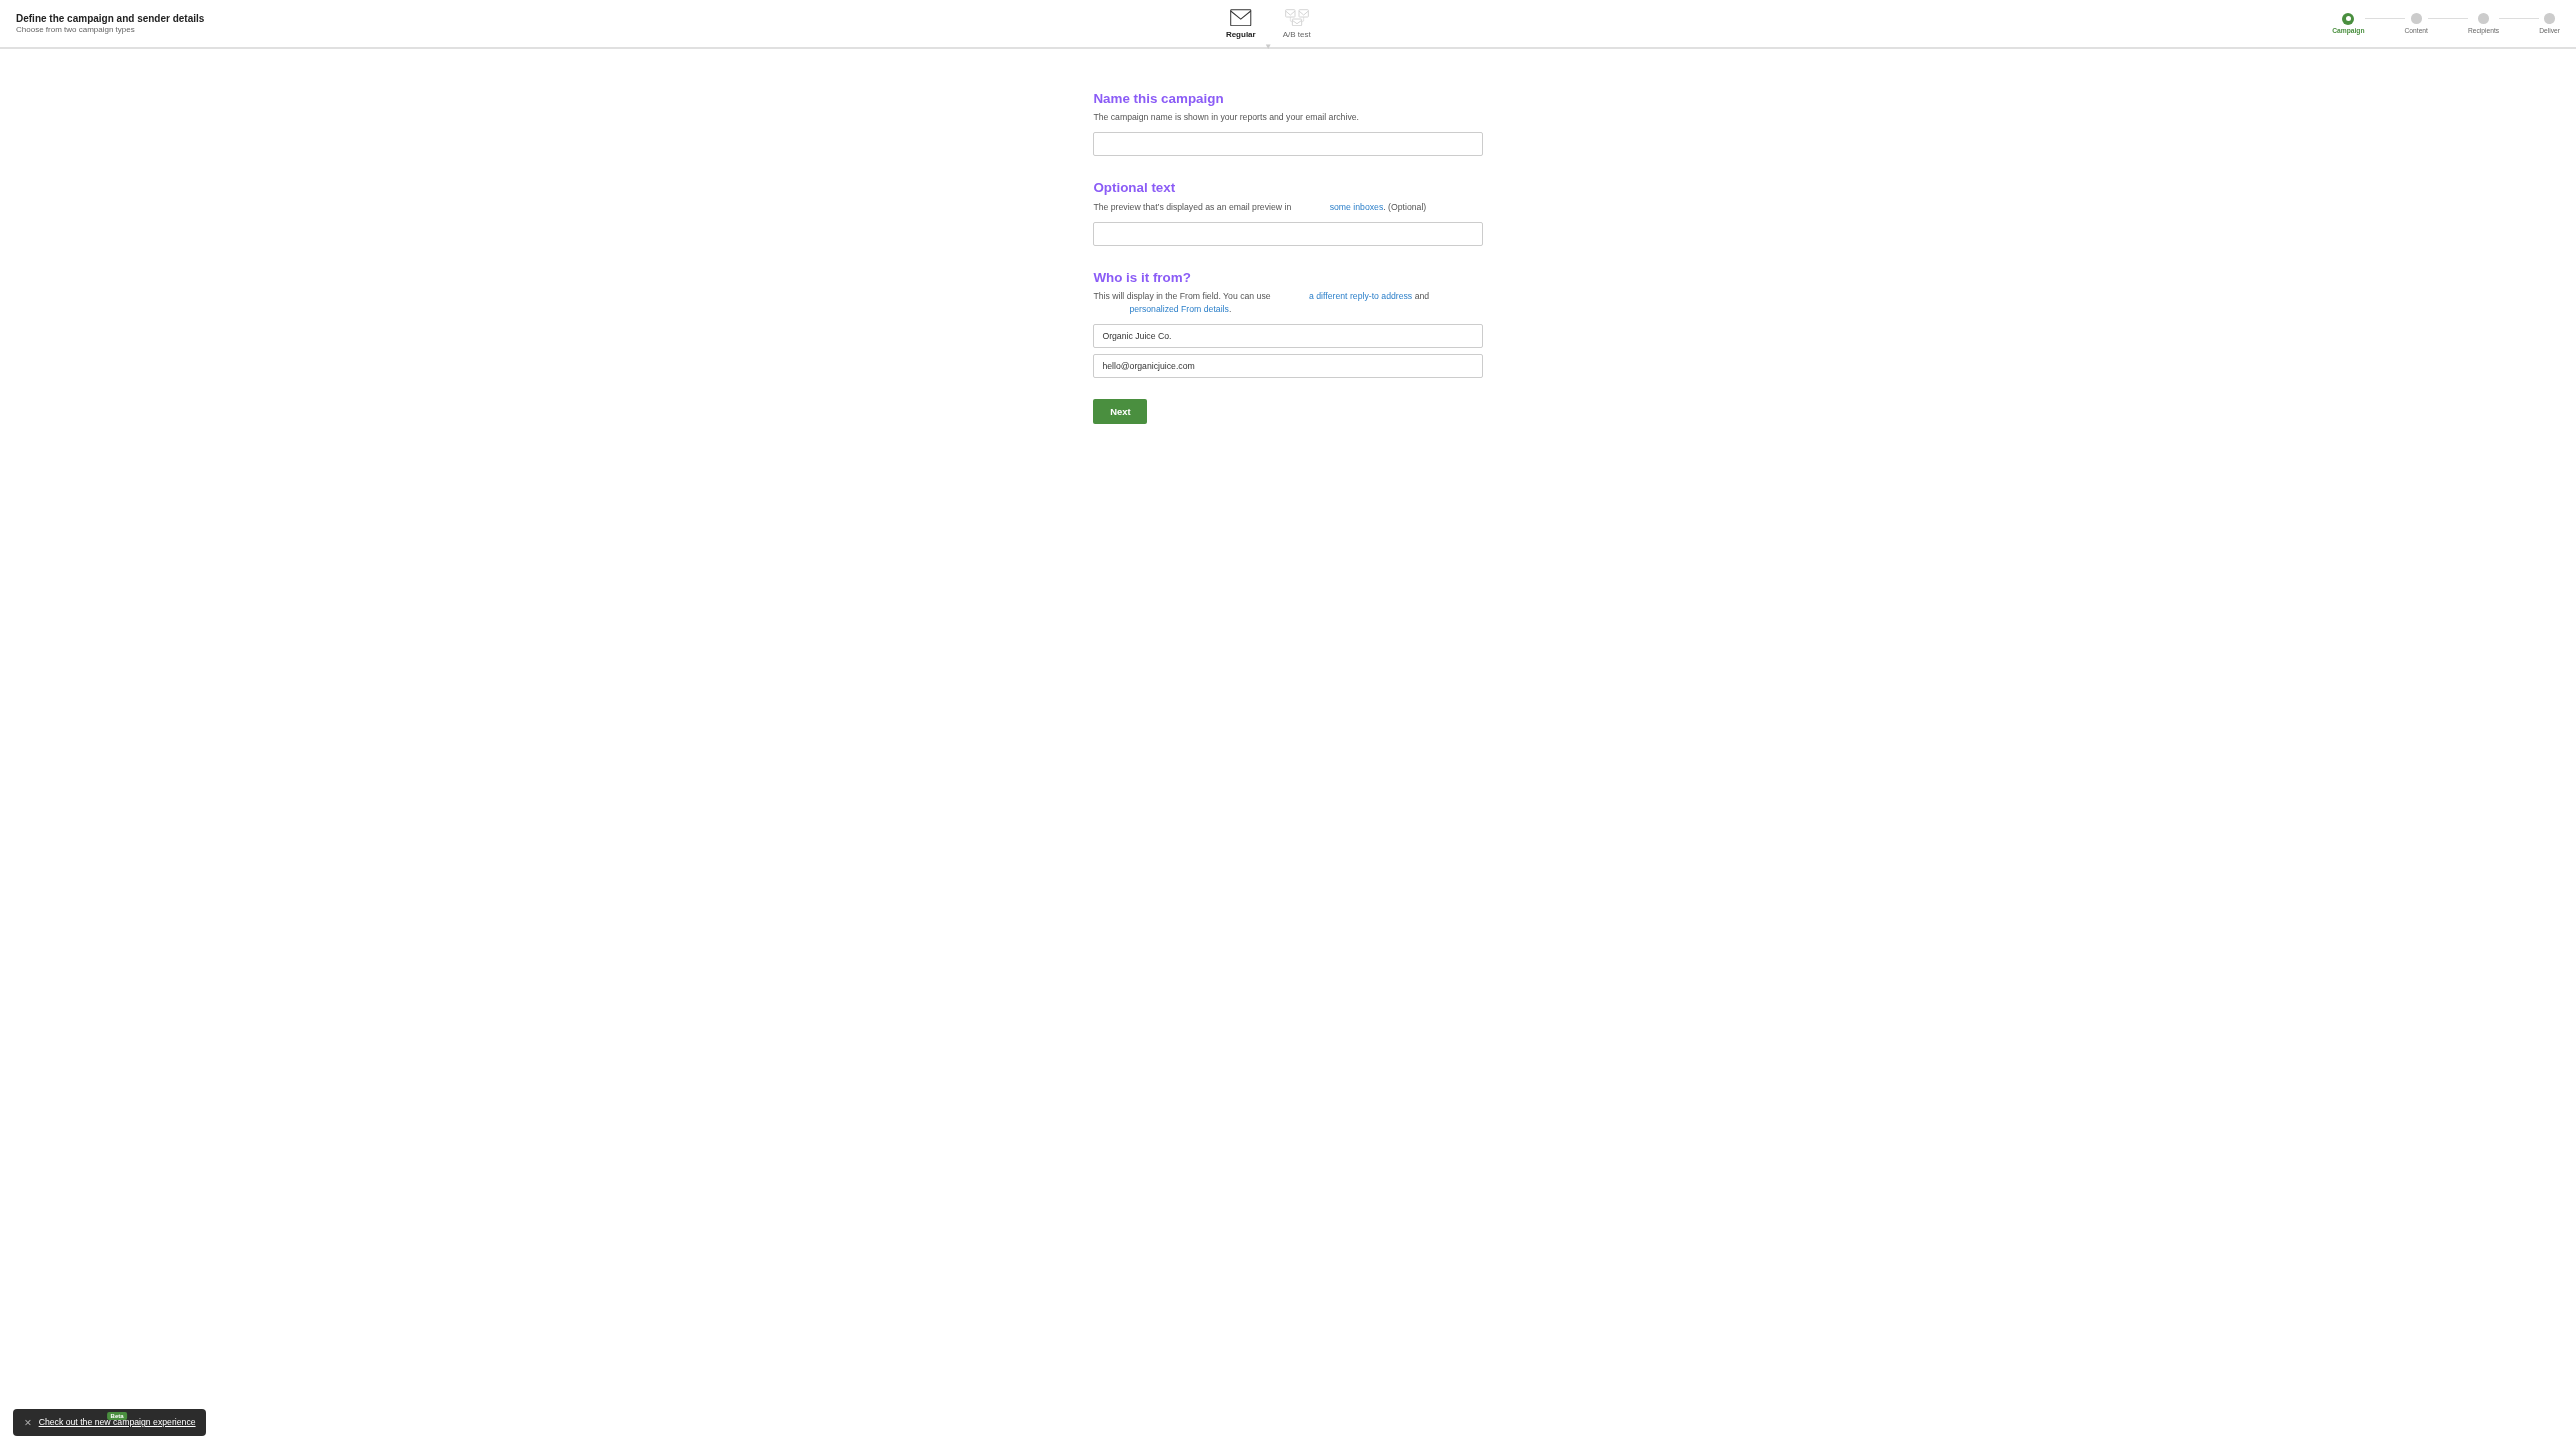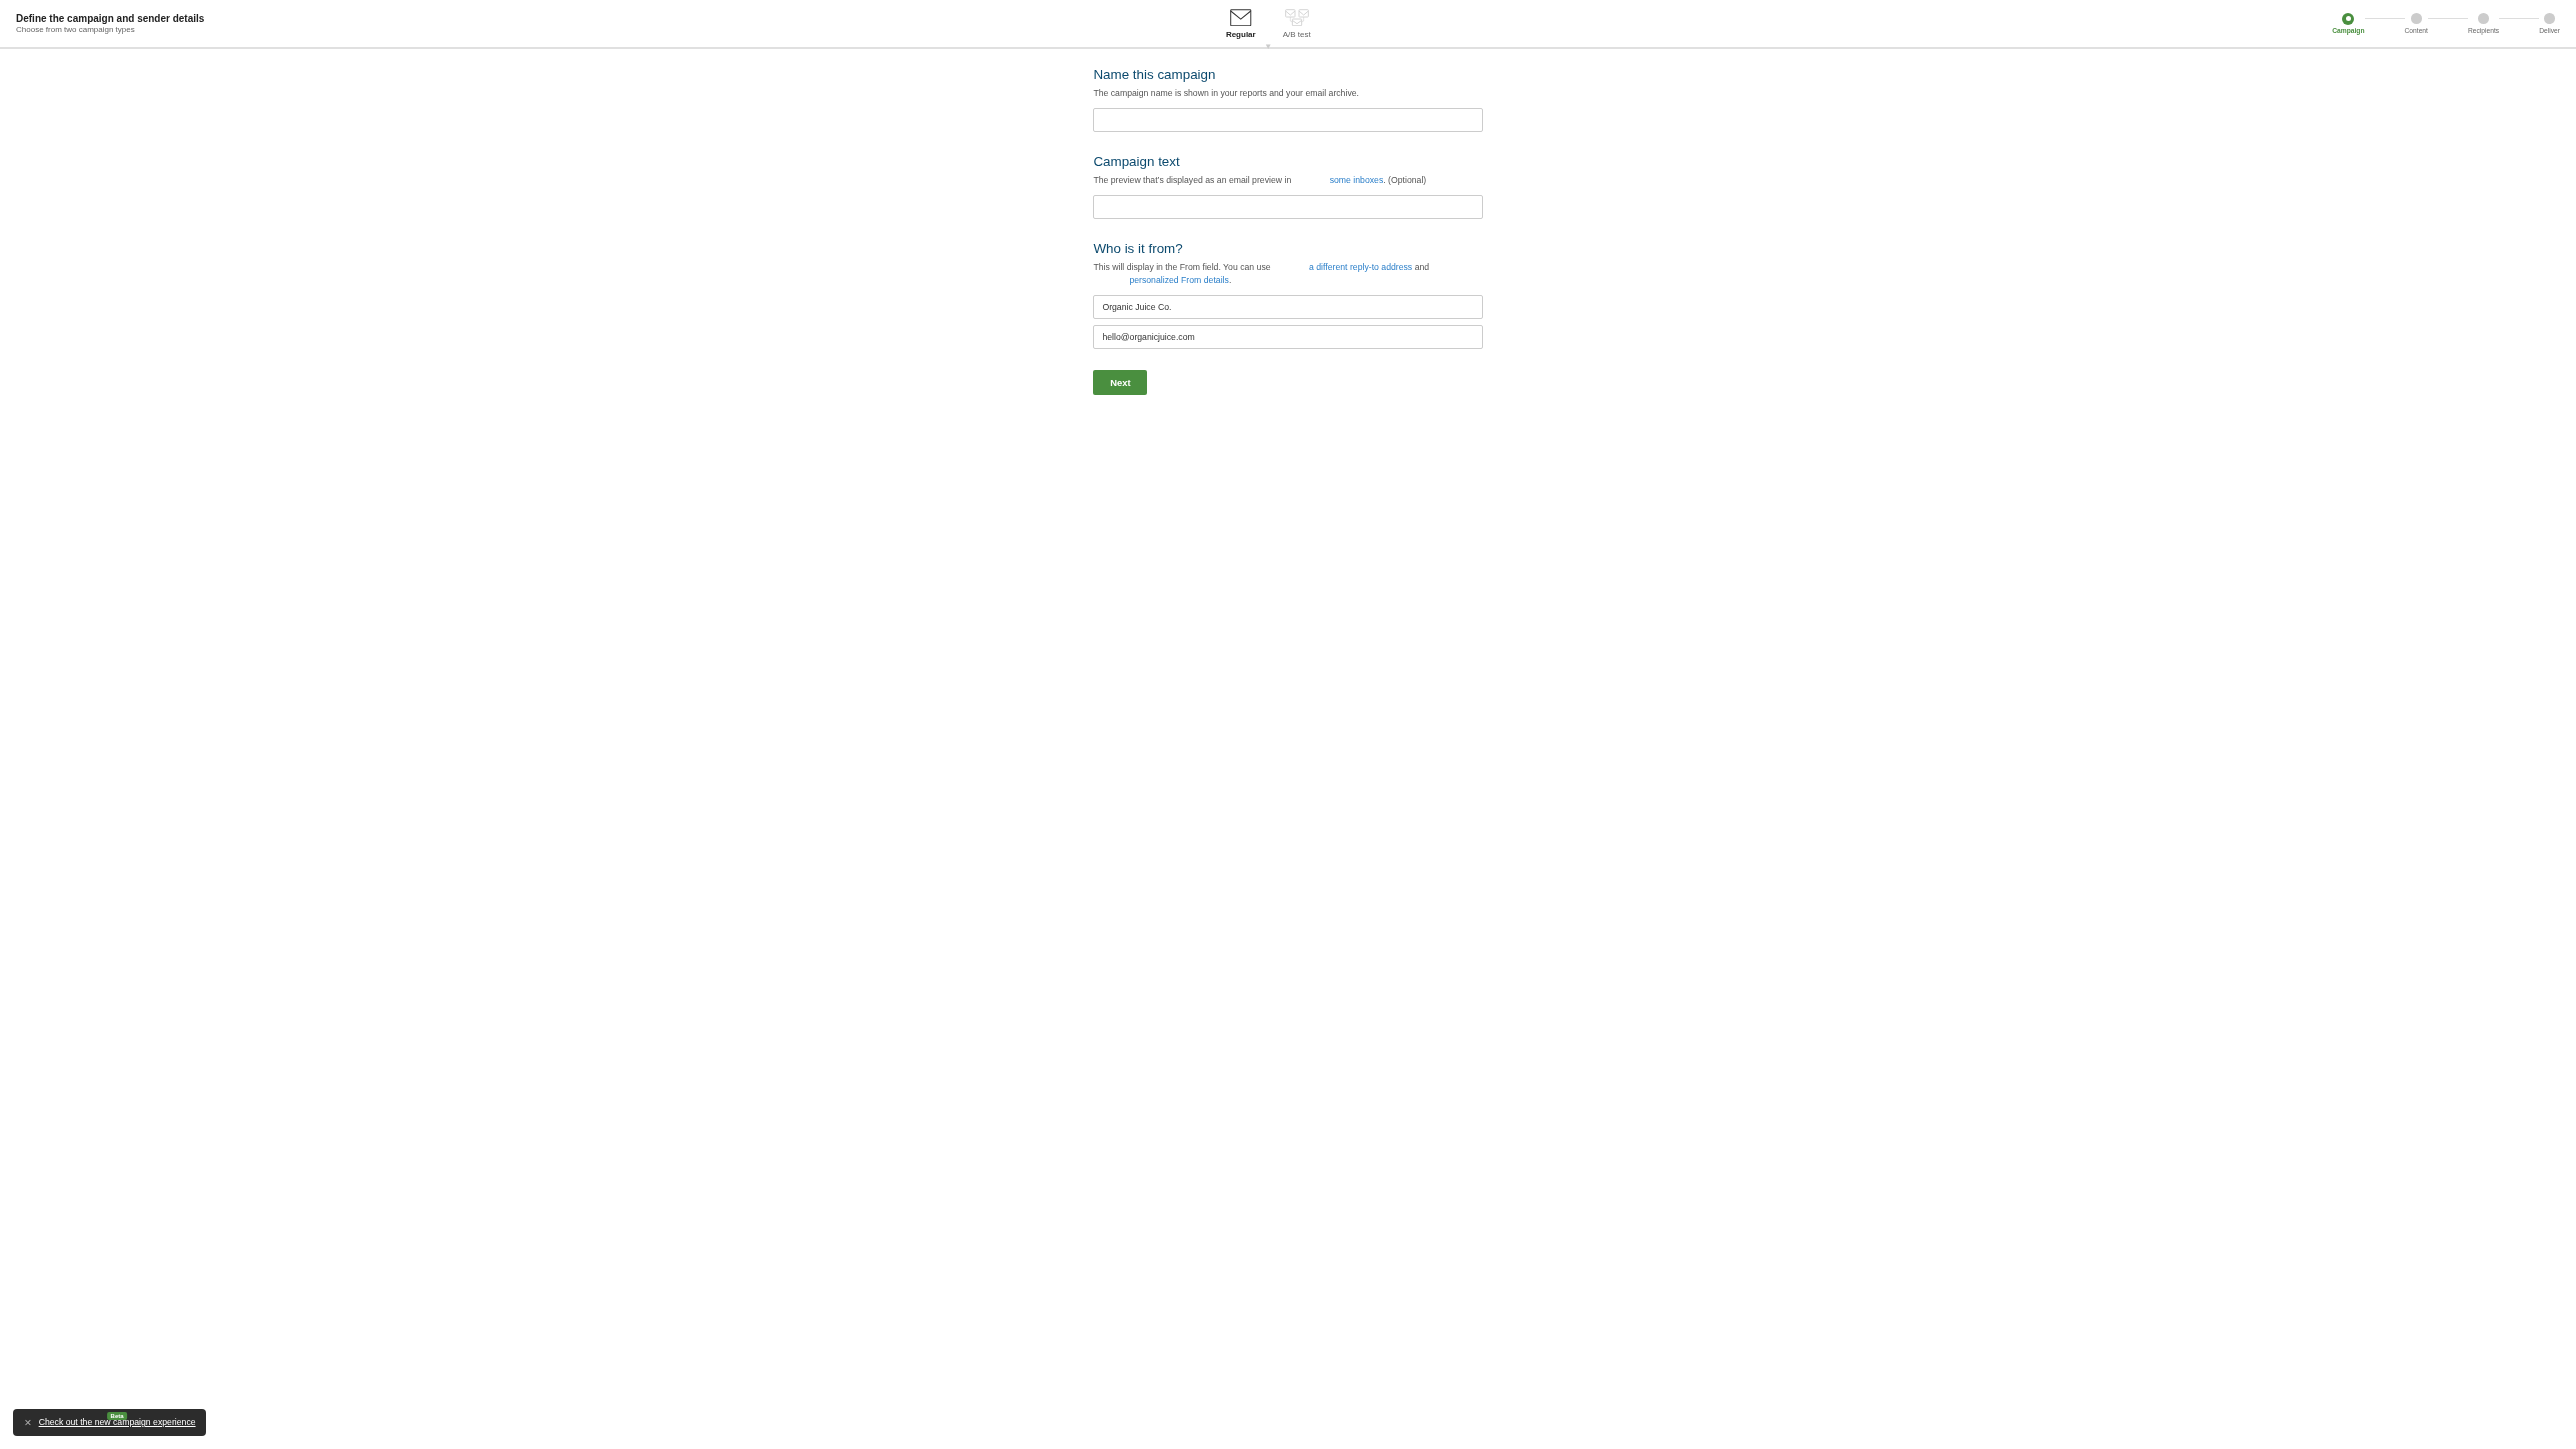--- a/index.html
+++ b/index.html
@@ -150,23 +150,24 @@
       margin: 0 auto;
       padding: 67px 13.4px 54px;
     }
 
     .section {
       margin-bottom: 21.5px;
     }
 
     .section-title {
       font-size: 13.4px;
-      font-weight: 400;
-      color: #0c4a6e;
+      font-weight: 700;
+      color: #8b5cf6;
       margin-bottom: 5.4px;
+      margin-top: 24px;
     }
 
     .section-desc {
       font-size: 8.7px;
       color: #555;
       margin-bottom: 8px;
       line-height: 1.5;
     }
 
     .section-desc strong {
@@ -398,21 +399,21 @@
   <section class="section">
     <h2 class="section-title">Name this campaign</h2>
     <p class="section-desc">The campaign name is shown in your reports and your email archive.</p>
     <input type="text" class="form-input" placeholder="" style="">
   </section>
 
   
 
   
   <section class="section">
-    <h2 class="section-title">Campaign text</h2>
+    <h2 class="section-title">Optional text</h2>
     <p class="section-desc">
       <span>The preview that’s displayed as an email preview in </span><a href="#">some inboxes</a><span>. (Optional)</span>
     </p>
     <input type="text" class="form-input" placeholder="" style="">
   </section>
 
   
   <section class="section">
     <h2 class="section-title">Who is it from?</h2>
     <p class="section-desc">

